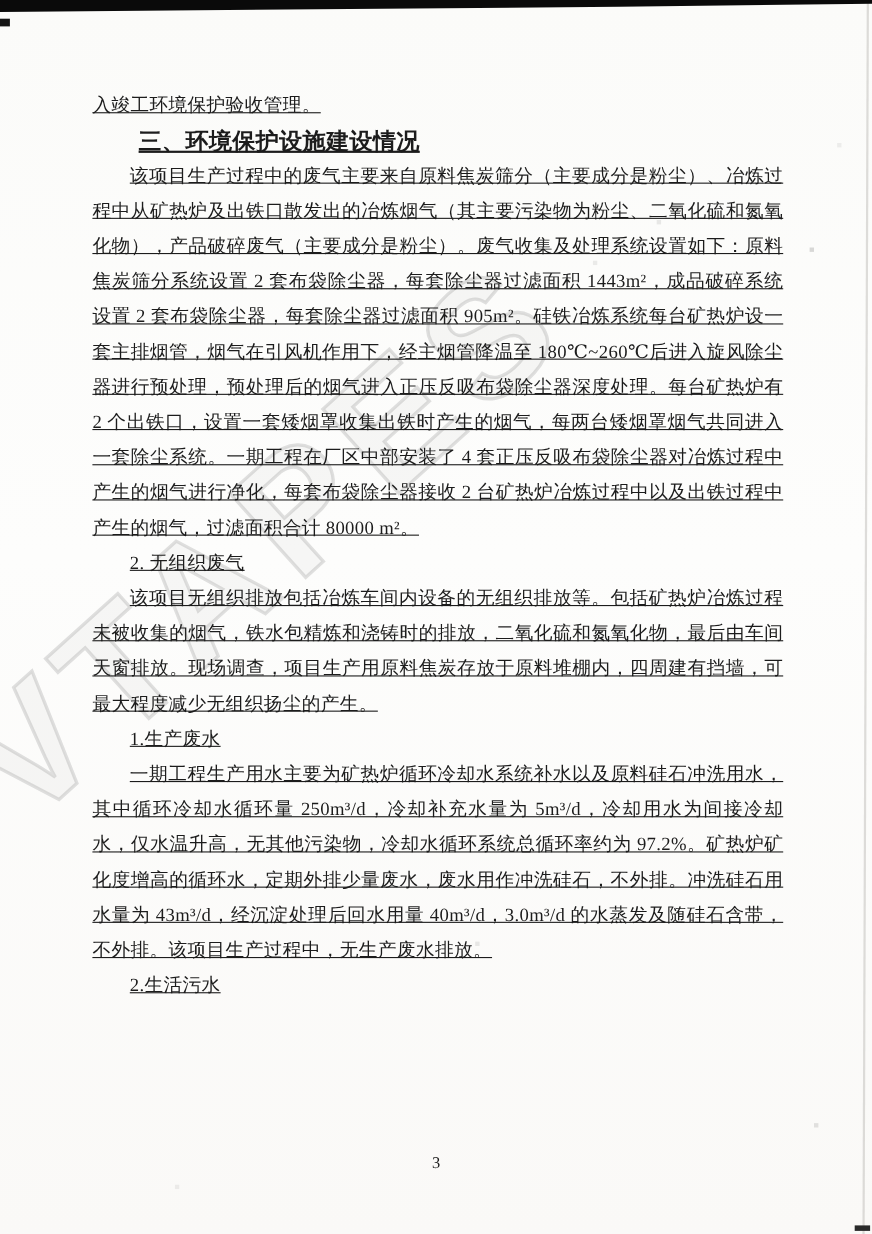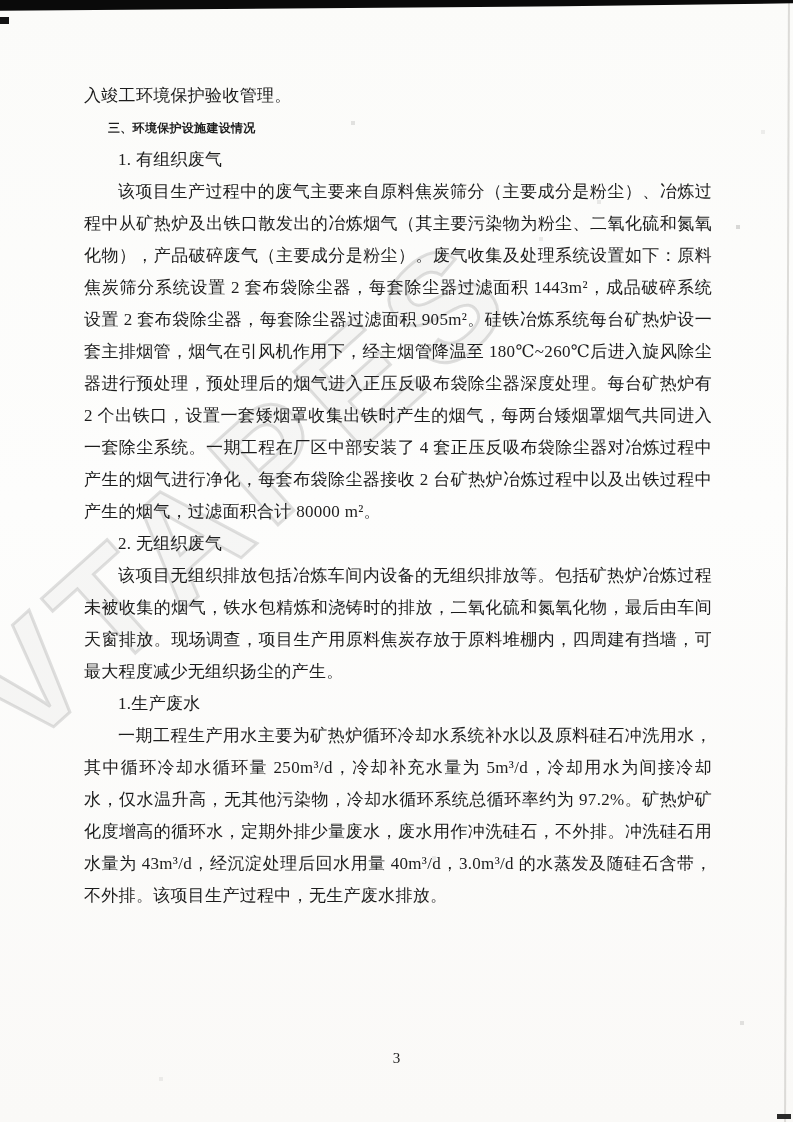--- a/index.html
+++ b/index.html
@@ -93,30 +93,31 @@
     user-select: none;
   }
 
   
   .content {
     position: absolute;
     left: 84px;
     top: 80px;
     width: 628px;
     z-index: 2;
+    text-decoration: underline;
   }
   .block {
     margin: 0;
     font-size: 17px;
     line-height: 32px;
     text-align: justify;
     letter-spacing: 0.3px;
   }
   .block.plain   { text-indent: 0; }
-  .block.heading { text-indent: 2em; font-weight: 700; font-size: 12px; }
+  .block.heading { text-indent: 2em; font-weight: 700; font-size: 21px; }
   .block.sub     { text-indent: 2em; }
   .block.para    { text-indent: 2em; }
 
   .page-number {
     position: absolute;
     top: 1050px;
     left: 0;
     width: 793px;
     text-align: center;
     font-size: 15px;
@@ -134,23 +135,23 @@
   <div class="right-edge"></div>
   <div class="corner-dash"></div>
   <div class="noise"></div>
 
   <div class="watermark">VTAPES</div>
 
   <div class="content">
 
   <p class="block plain">入竣工环境保护验收管理。</p>
       <p class="block heading">三、环境保护设施建设情况</p>
-      <p class="block sub">1. 有组织废气</p>
       <p class="block para">该项目生产过程中的废气主要来自原料焦炭筛分（主要成分是粉尘）、冶炼过程中从矿热炉及出铁口散发出的冶炼烟气（其主要污染物为粉尘、二氧化硫和氮氧化物），产品破碎废气（主要成分是粉尘）。废气收集及处理系统设置如下：原料焦炭筛分系统设置 2 套布袋除尘器，每套除尘器过滤面积 1443m²，成品破碎系统设置 2 套布袋除尘器，每套除尘器过滤面积 905m²。硅铁冶炼系统每台矿热炉设一套主排烟管，烟气在引风机作用下，经主烟管降温至 180℃~260℃后进入旋风除尘器进行预处理，预处理后的烟气进入正压反吸布袋除尘器深度处理。每台矿热炉有 2 个出铁口，设置一套矮烟罩收集出铁时产生的烟气，每两台矮烟罩烟气共同进入一套除尘系统。一期工程在厂区中部安装了 4 套正压反吸布袋除尘器对冶炼过程中产生的烟气进行净化，每套布袋除尘器接收 2 台矿热炉冶炼过程中以及出铁过程中产生的烟气，过滤面积合计 80000 m²。</p>
       <p class="block sub">2. 无组织废气</p>
       <p class="block para">该项目无组织排放包括冶炼车间内设备的无组织排放等。包括矿热炉冶炼过程未被收集的烟气，铁水包精炼和浇铸时的排放，二氧化硫和氮氧化物，最后由车间天窗排放。现场调查，项目生产用原料焦炭存放于原料堆棚内，四周建有挡墙，可最大程度减少无组织扬尘的产生。</p>
       <p class="block sub">1.生产废水</p>
       <p class="block para">一期工程生产用水主要为矿热炉循环冷却水系统补水以及原料硅石冲洗用水，其中循环冷却水循环量 250m³/d，冷却补充水量为 5m³/d，冷却用水为间接冷却水，仅水温升高，无其他污染物，冷却水循环系统总循环率约为 97.2%。矿热炉矿化度增高的循环水，定期外排少量废水，废水用作冲洗硅石，不外排。冲洗硅石用水量为 43m³/d，经沉淀处理后回水用量 40m³/d，3.0m³/d 的水蒸发及随硅石含带，不外排。该项目生产过程中，无生产废水排放。</p>
+      <p class="block sub">2.生活污水</p>
     </div>
 
   <div class="page-number">3</div>
 
 </div>
 
 </body></html>

